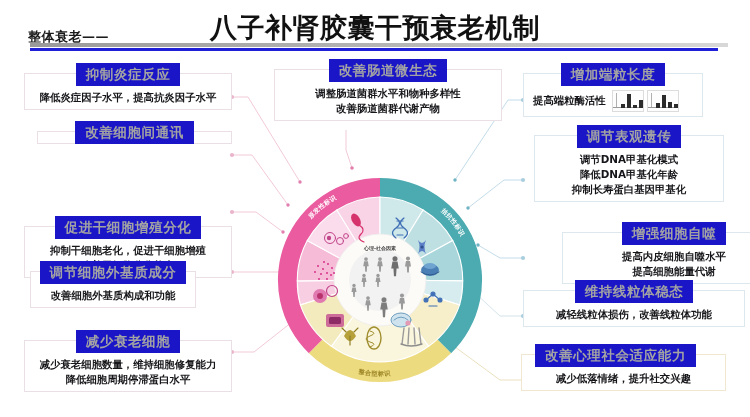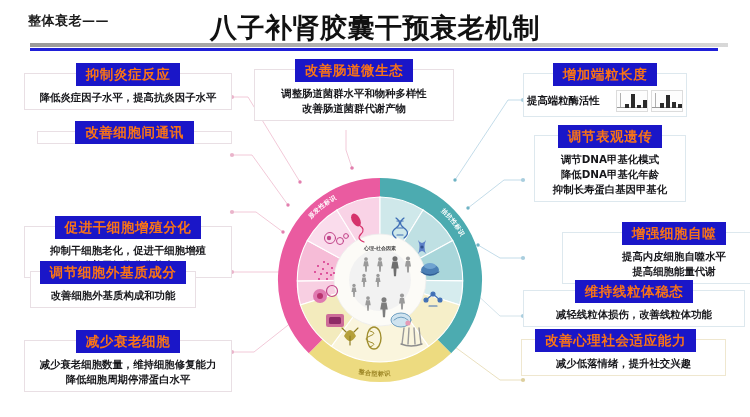--- a/index.html
+++ b/index.html
@@ -6,21 +6,21 @@
   html, body {
     width: 750px; height: 417px;
     background: #ffffff;
     font-family: "DejaVu Sans", "Liberation Sans", sans-serif;
     overflow: hidden;
   }
   #slide { position: relative; width: 750px; height: 417px; background: #fff; }
 
   
   .kicker {
-    position: absolute; left: 28px; top: 12px;
+    position: absolute; left: 28px; top: 28px;
     font-size: 13px; font-weight: 700; color: #1b1b1b; letter-spacing: .5px;
     white-space: nowrap;
   }
   .main-title {
     position: absolute; left: 0; right: 0; top: 10px;
     text-align: center;
     font-size: 27px; font-weight: 800; color: #111; letter-spacing: .5px;
   }
   .rule-wrap { position: absolute; left: 30px; right: 22px; top: 43px; height: 10px; }
   .rule-grey {
@@ -40,38 +40,38 @@
   .card .frame {
     position: absolute; left: 0; top: 10px; right: 0; bottom: 0;
     border: 1px solid #e9dfe4; background: #fff;
   }
   .card.teal .frame { border-color: #dde8ee; }
   .card.gold  .frame { border-color: #efe7cf; }
   .card .hdr {
     position: relative;
     display: inline-block;
     background: #1a16c8;
-    color: #f97316;
+    color: #a3a3a3;
     font-size: 13.5px; font-weight: 800;
     padding: 2.5px 10px 3.5px;
     letter-spacing: .6px;
     white-space: nowrap;
     z-index: 2;
     line-height: 1.25;
   }
   .card .body {
     position: relative; z-index: 2;
-    padding: 4px 4px 5px;
+    padding: 4px 10px 5px;
     text-align: center;
   }
   .card .body div {
     font-size: 10.4px; font-weight: 700; color: #16161a;
     line-height: 1.45; white-space: nowrap;
   }
-  .card .body.with-thumb { display: flex; align-items: center; justify-content: space-between; gap: 6px; }
+  .card .body.with-thumb { display: flex; align-items: center; justify-content: flex-start; gap: 6px; }
 
   .hdr-center { text-align: center; }
   .hdr-left   { text-align: left; padding-left: 14px; }
 
   
   .thumbs { display: flex; gap: 3px; }
   .thumb {
     width: 32px; height: 22px; background: #fdfdfd;
     border: 1px solid #dcdcdc; position: relative; overflow: hidden;
   }
@@ -205,32 +205,32 @@
     <div class="frame"></div>
     <div class="hdr-center">
       <span class="hdr">减少衰老细胞</span>
     </div>
     <div class="body">
       <div>减少衰老细胞数量，维持细胞修复能力</div>
       <div>降低细胞周期停滞蛋白水平</div>
     </div>
   </div>
 
-  <div class="card" style="left:254px; top:59px; width:200px;">
+  <div class="card" style="left:274px; top:59px; width:228px;">
     <div class="frame"></div>
     <div class="hdr-center">
       <span class="hdr">改善肠道微生态</span>
     </div>
     <div class="body">
       <div>调整肠道菌群水平和物种多样性</div>
       <div>改善肠道菌群代谢产物</div>
     </div>
   </div>
 
-  <div class="card teal" style="left:523px; top:63px; width:164px;border-radius:20px;">
+  <div class="card teal" style="left:523px; top:63px; width:180px;border-radius:20px;">
     <div class="frame"></div>
     <div class="hdr-center">
       <span class="hdr">增加端粒长度</span>
     </div>
     <div class="body with-thumb">
       <div>提高端粒酶活性</div>
       <div class="thumbs">
         <div class="thumb">
           <s></s>
             <u></u>
@@ -244,21 +244,21 @@
             <u></u>
           <i style="left:8px;  height:5px;"></i>
           <i style="left:14px; height:13px;"></i>
           <i style="left:20px; height:6px;"></i>
           <i style="left:26px; height:4px;"></i>
         </div>
       </div>
     </div>
   </div>
 
-  <div class="card teal" style="left:534px; top:125px; width:152px;">
+  <div class="card teal" style="left:534px; top:125px; width:190px;">
     <div class="frame"></div>
     <div class="hdr-center">
       <span class="hdr">调节表观遗传</span>
     </div>
     <div class="body">
       <div>调节DNA甲基化模式</div>
       <div>降低DNA甲基化年龄</div>
       <div>抑制长寿蛋白基因甲基化</div>
     </div>
   </div>
@@ -277,21 +277,21 @@
   <div class="card teal" style="left:523px; top:280px; width:222px;">
     <div class="frame"></div>
     <div class="hdr-center">
       <span class="hdr">维持线粒体稳态</span>
     </div>
     <div class="body">
       <div>减轻线粒体损伤，改善线粒体功能</div>
     </div>
   </div>
 
-  <div class="card gold" style="left:521px; top:329px; width:205px;">
+  <div class="card gold" style="left:521px; top:344px; width:205px;">
     <div class="frame"></div>
     <div class="hdr-left">
       <span class="hdr">改善心理社会适应能力</span>
     </div>
     <div class="body">
       <div>减少低落情绪，提升社交兴趣</div>
     </div>
   </div>
 
   <div id="wheel">

